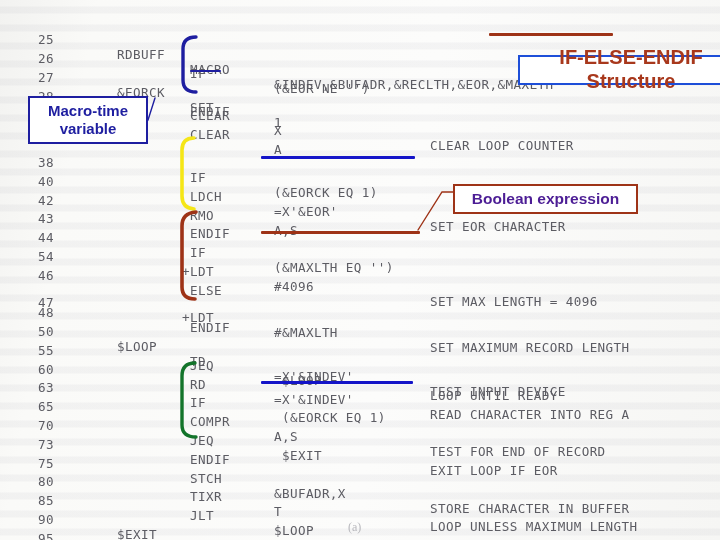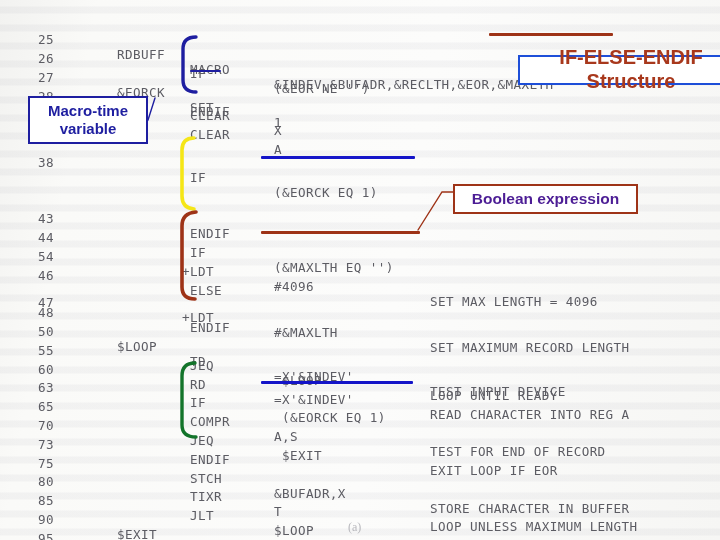--- a/index.html
+++ b/index.html
@@ -171,34 +171,46 @@
     </div>
 
     <div class="row" style="top:74px">
       <span class="col-num">28</span>
       <span class="col-op">ENDIF</span>
     </div>
 
     <div class="row" style="top:93px">
       <span class="col-op">CLEAR</span>
       <span class="col-opnd">X</span>
+      <span class="col-cmt">CLEAR LOOP COUNTER</span>
     </div>
 
     <div class="row" style="top:112px">
       <span class="col-op">CLEAR</span>
       <span class="col-opnd">A</span>
     </div>
 
     <div class="row" style="top:140px">
       <span class="col-num">38</span>
       <span class="col-op">IF</span>
       <span class="col-opnd">(&amp;EORCK EQ 1)</span>
     </div>
 
-
+    <div class="row" style="top:159px">
+      <span class="col-num">40</span>
+      <span class="col-op">LDCH</span>
+      <span class="col-opnd">=X'&amp;EOR'</span>
+      <span class="col-cmt">SET EOR CHARACTER</span>
+    </div>
+
+    <div class="row" style="top:178px">
+      <span class="col-num">42</span>
+      <span class="col-op">RMO</span>
+      <span class="col-opnd">A,S</span>
+    </div>
 
     <div class="row" style="top:196px">
       <span class="col-num">43</span>
       <span class="col-op">ENDIF</span>
     </div>
 
     <div class="row" style="top:215px">
       <span class="col-num">44</span>
       <span class="col-op">IF</span>
       <span class="col-opnd">(&amp;MAXLTH EQ '')</span>

